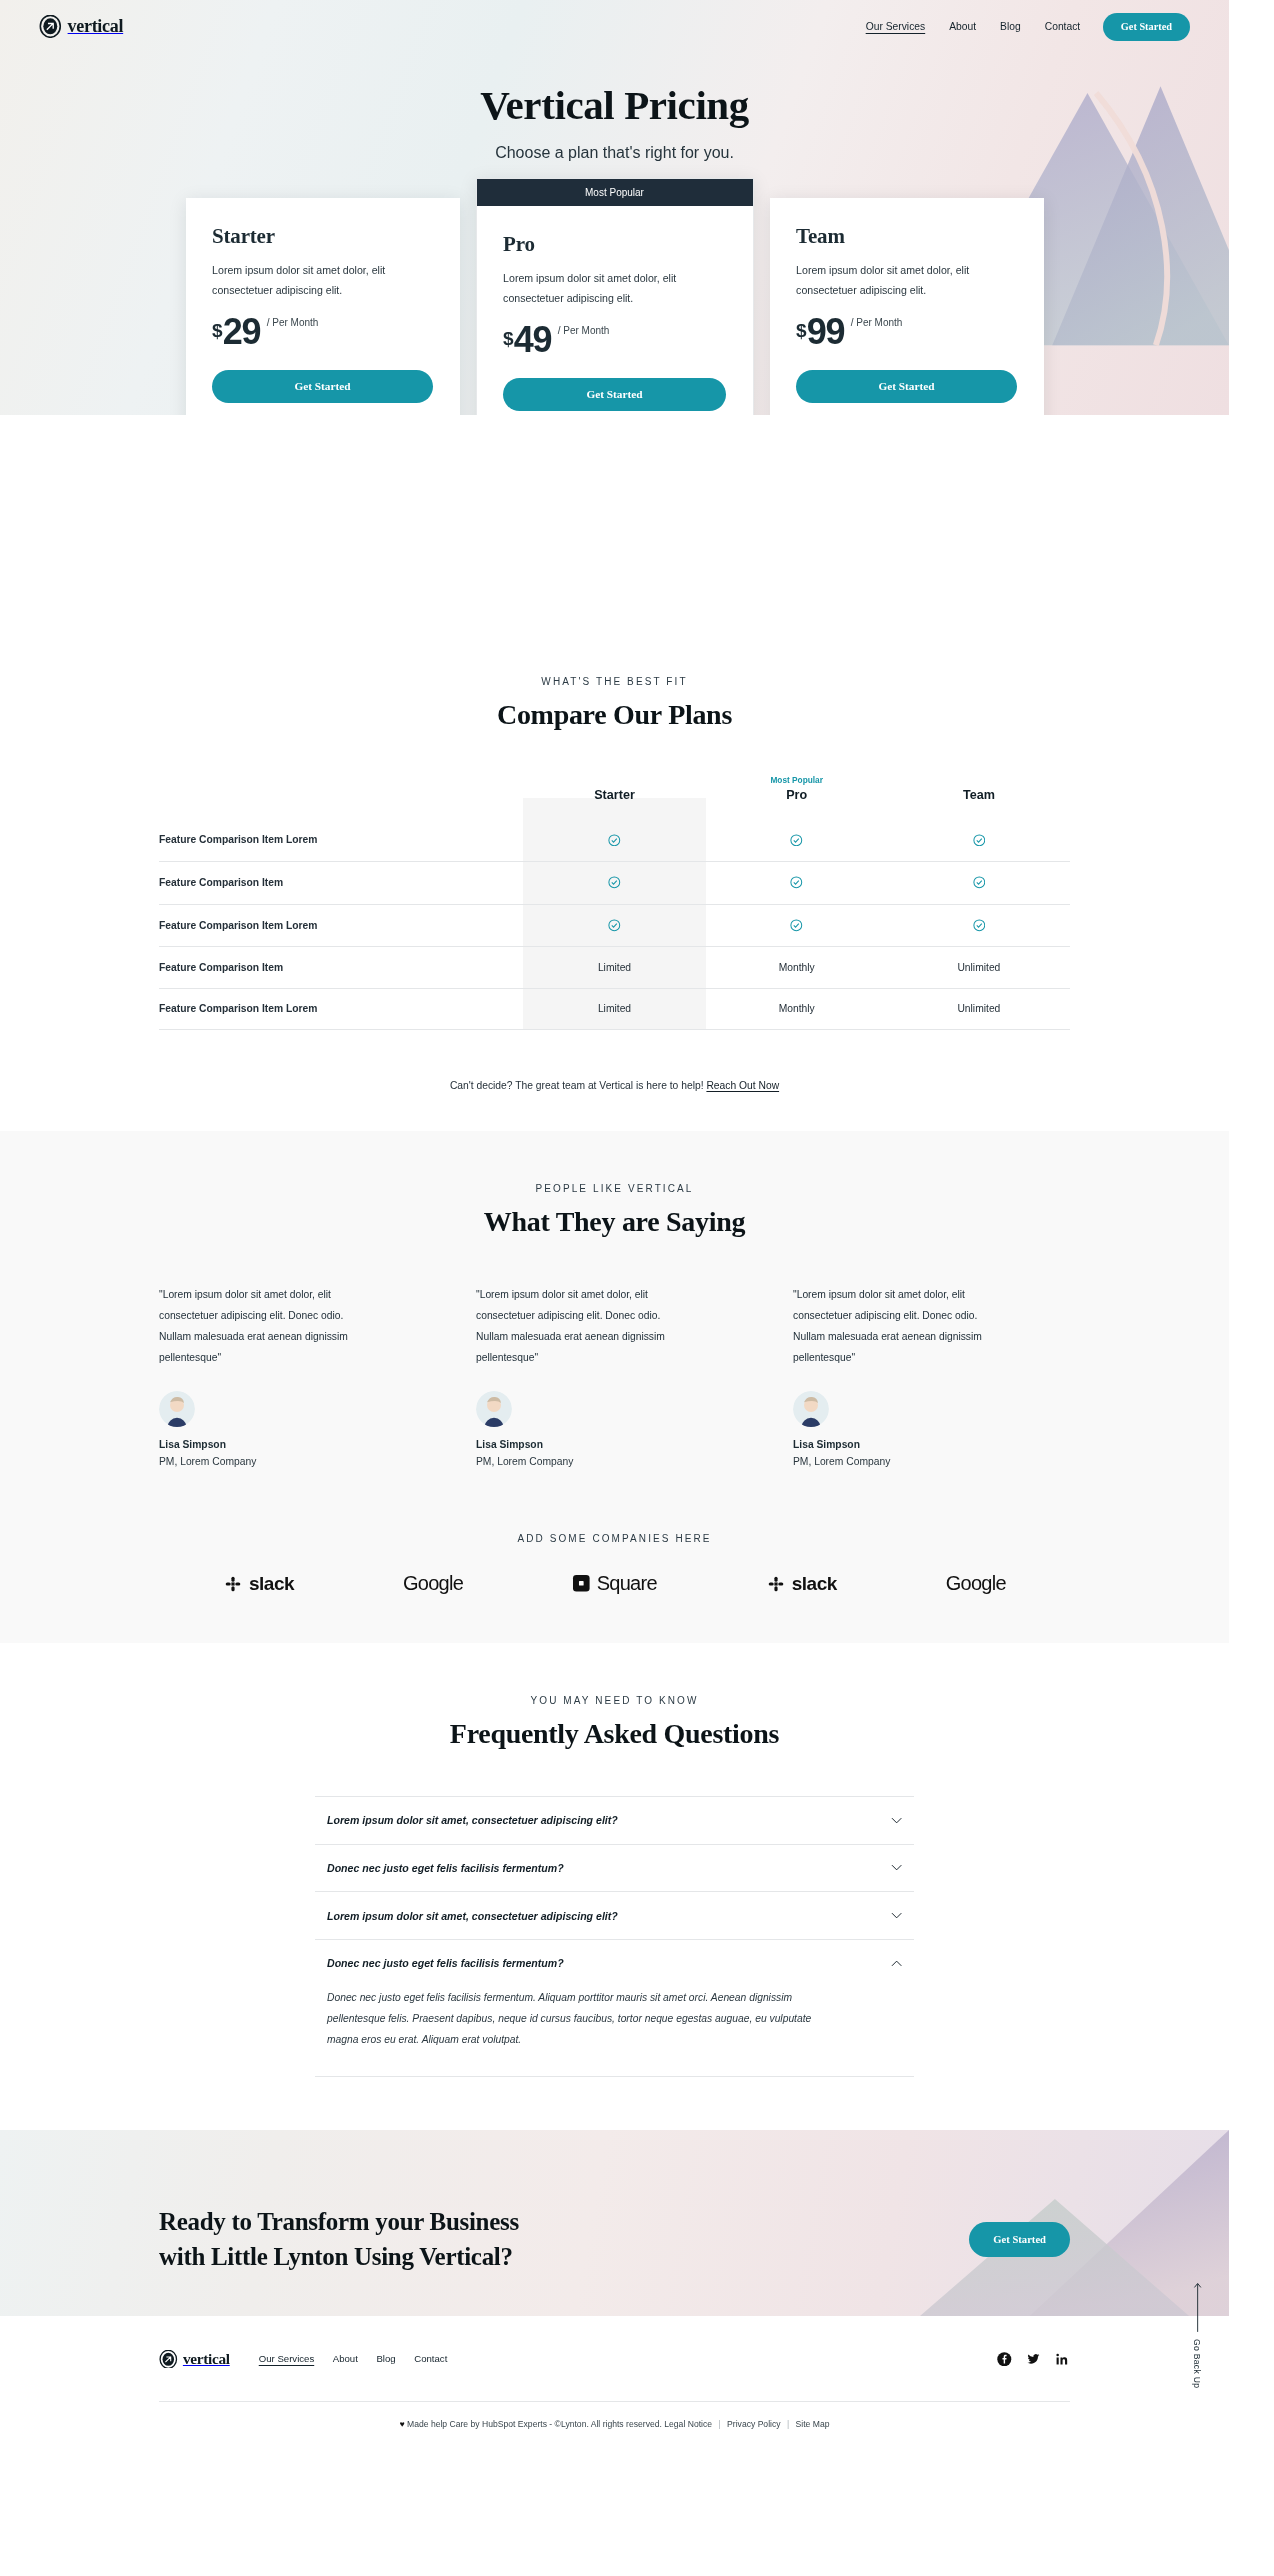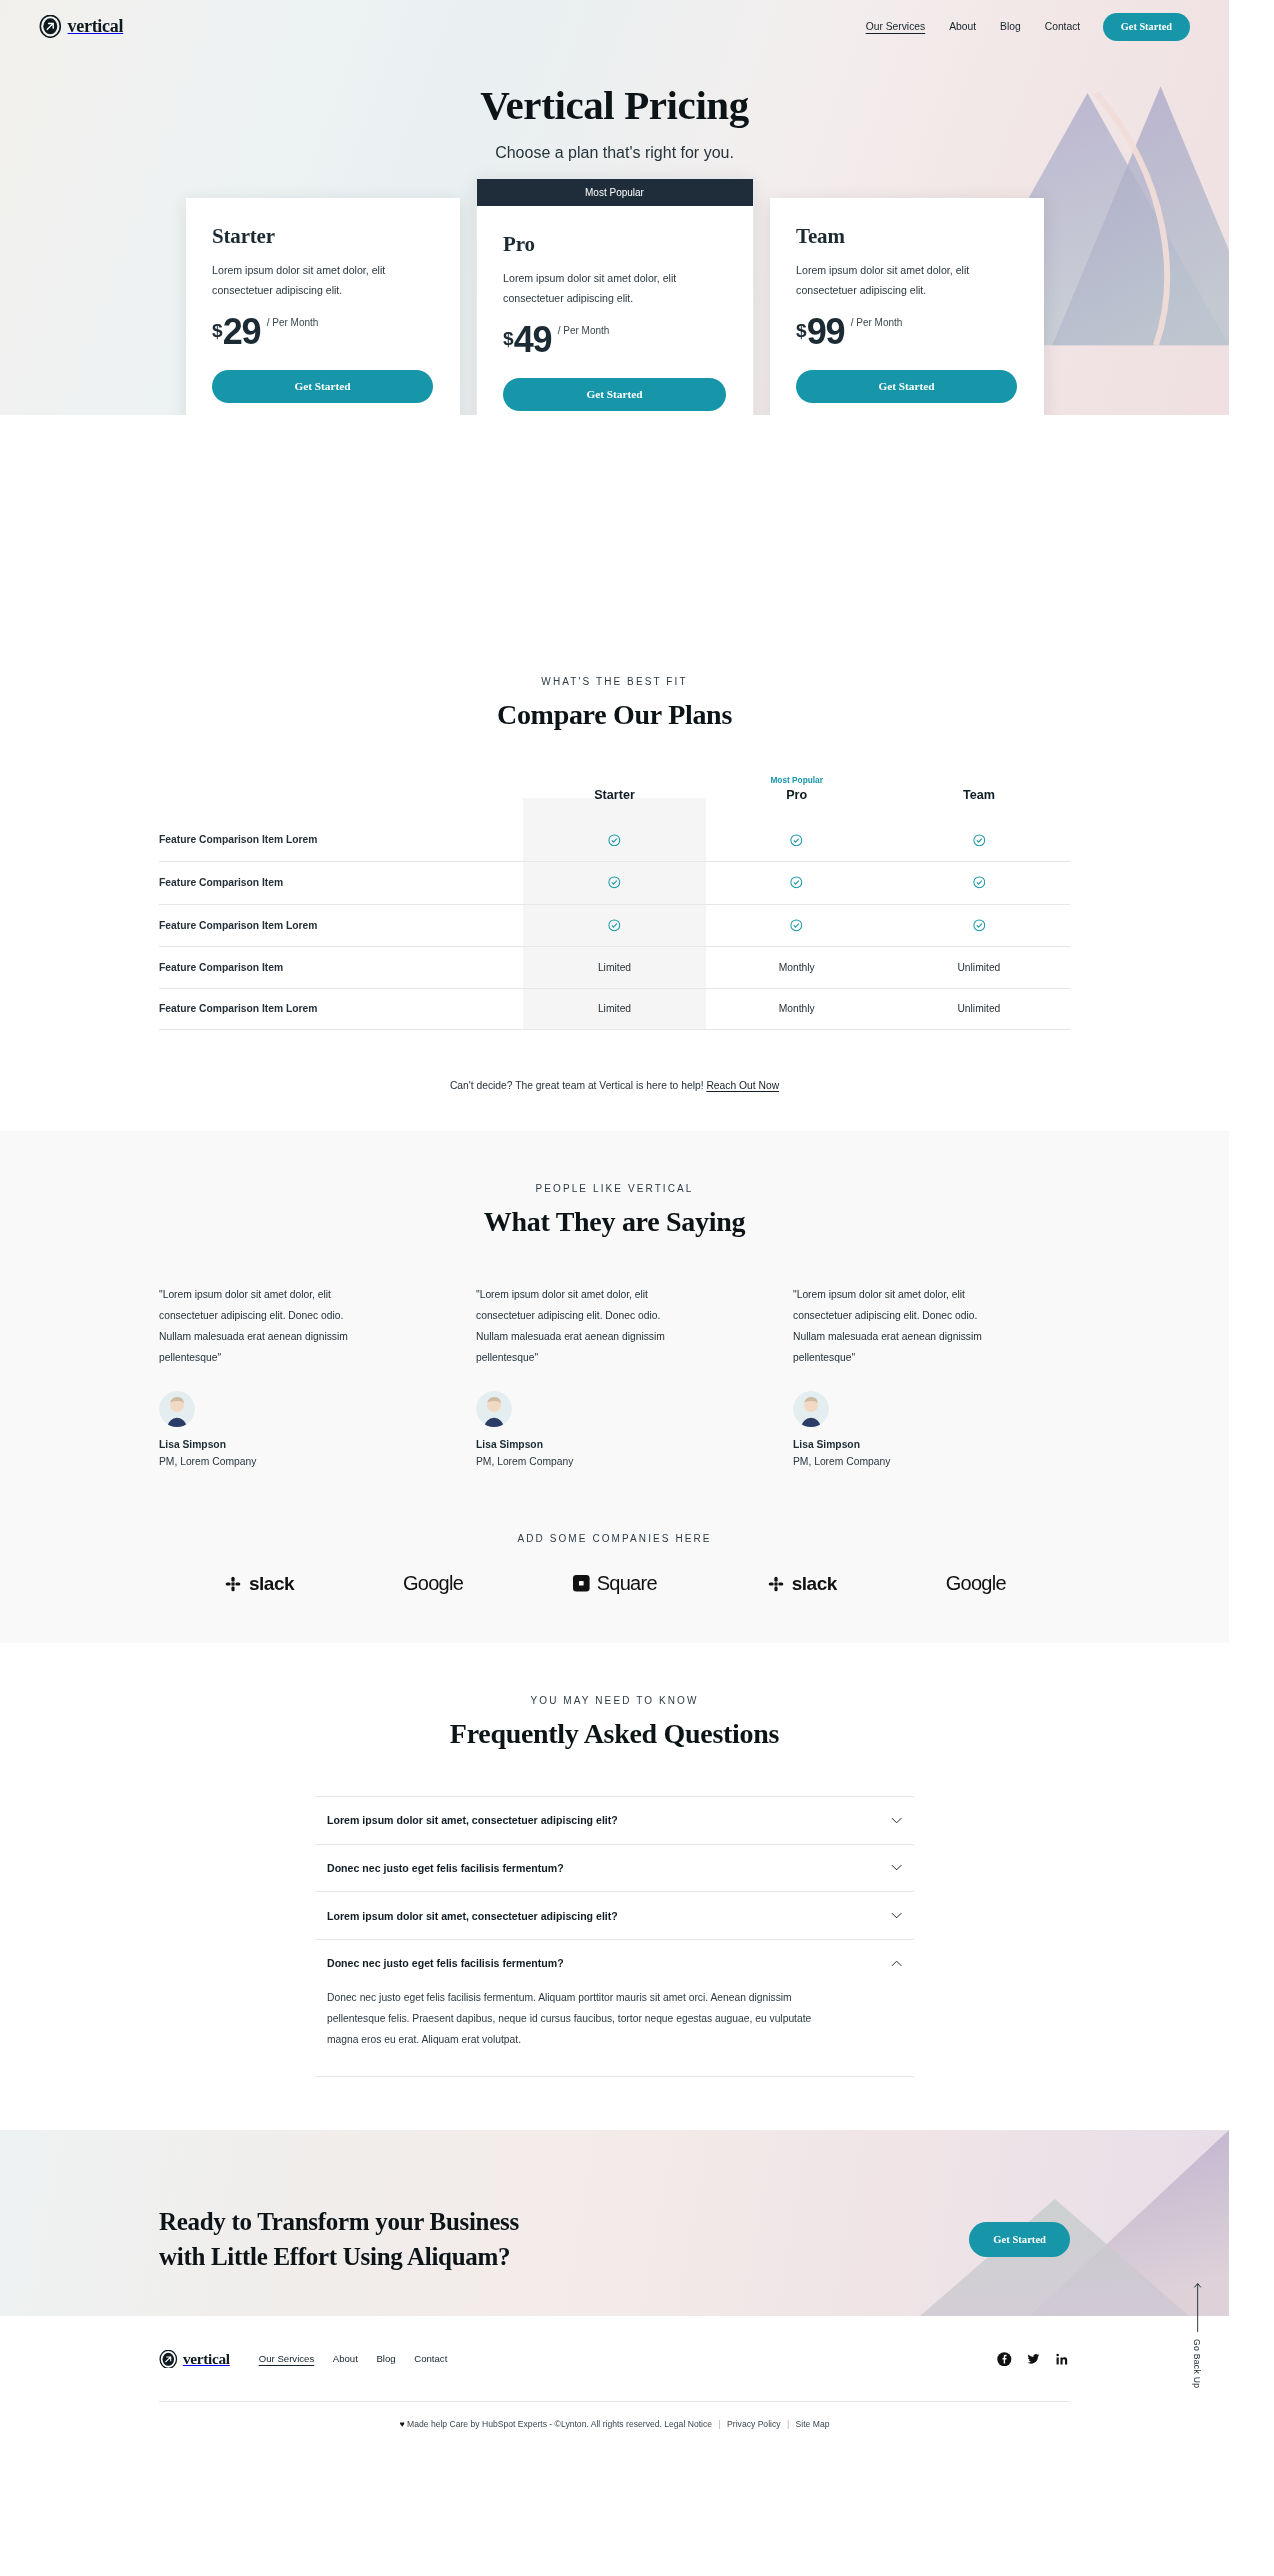--- a/index.html
+++ b/index.html
@@ -177,21 +177,21 @@
   .logo-row {
     width: 783px; margin: 28px auto 0;
     display: flex; align-items: center; justify-content: space-between;
   }
   .logo-item { display: flex; align-items: center; gap: 6px; }
   .logo-text { font-size: 19px; font-weight: 700; letter-spacing: -0.5px; color: #111; }
   .logo-text.thin { font-weight: 400; letter-spacing: -0.7px; font-size: 20px; }
 
   
   .faq { background: #fff; padding: 52px 0 53px; }
-  .faq-list { width: 599px; margin: 46px auto 0; }
+  .faq-list { width: 599px; margin: 46px auto 0; font-style: italic; }
   .faq-item { border-bottom: 0.7px solid #e4e6e8; }
   .faq-item:first-child { border-top: 0.7px solid #e4e6e8; }
   .faq-q {
     display: flex; align-items: center; justify-content: space-between;
     padding: 17.3px 12px 17.3px 12px;
     cursor: pointer;
   }
   .faq-q span.qt { font-size: 10.6px; font-weight: 700; color: #111d25; }
   .chev { width: 11.3px; height: 7.3px; flex: 0 0 11.3px; }
   .faq-a { padding: 0 12px 26.6px 12px; font-size: 10.3px; line-height: 2.05; color: #2b3840; max-width: 524px; }
@@ -612,21 +612,21 @@
           <stop offset="0" stop-color="#c3cdc9"></stop>
             <stop offset="1" stop-color="#cdc8d2"></stop>
         </linearGradient>
       </defs>
       <polygon points="620,0 620,280 320,280" fill="url(#cg1)" opacity="0.85"></polygon>
       <polygon points="358,104 560,280 155,280" fill="url(#cg2)" opacity="0.8"></polygon>
     </svg>
     <div class="cta-inner">
       <div>
         <div class="cta-title">Ready to Transform your Business</div>
-        <div class="cta-title">with Little Effort Using Aliquam?</div>
+        <div class="cta-title">with Little Lynton Using Vertical?</div>
       </div>
       <button class="btn btn-cta">Get Started</button>
     </div>
   </section>
 
   <footer>
     <div class="foot-main">
       <a class="foot-brand" href="#">
         <svg class="brand-mark" viewBox="0 0 34 34">
           <ellipse cx="17" cy="17" rx="15" ry="16.5" fill="none" stroke="#0f1a20" stroke-width="2.4"></ellipse>

